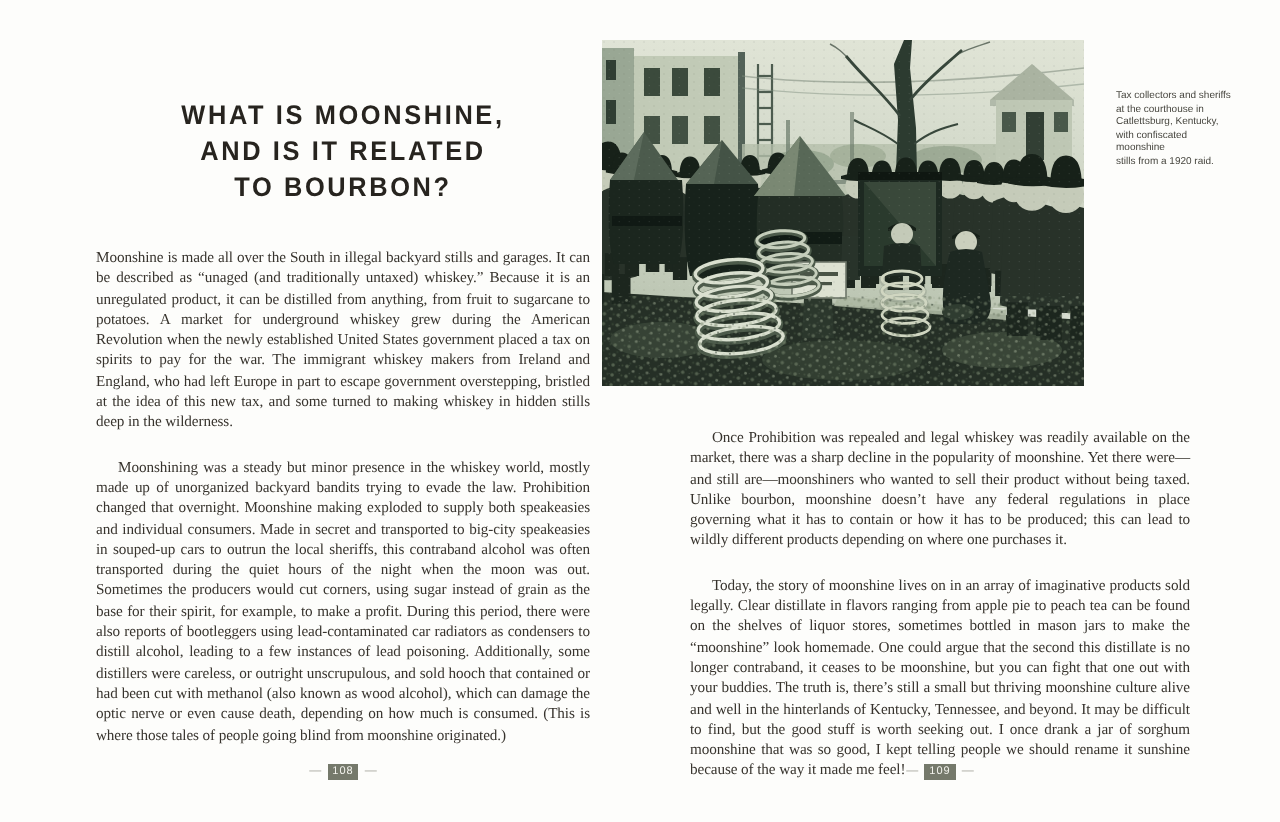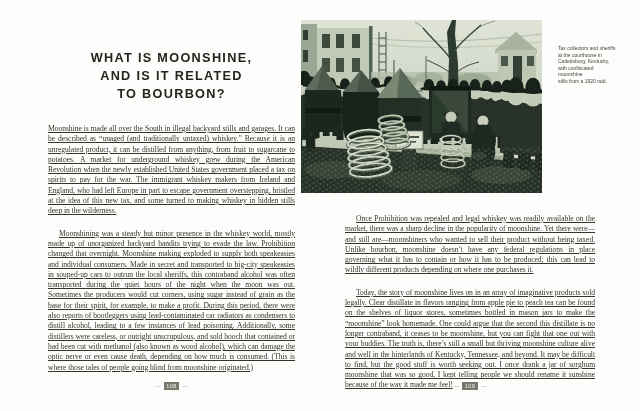--- a/index.html
+++ b/index.html
@@ -7,21 +7,21 @@
           font-family:"Liberation Serif","DejaVu Serif",serif;color:#36322d;padding-left:32px;}
   .page-title{position:absolute;left:48px;top:40px;width:247px;text-align:center;
           font-family:"Liberation Sans","DejaVu Sans",sans-serif;font-weight:bold;
           font-size:13.5px;line-height:18px;letter-spacing:1.4px;color:#27241f;
           transform:scaleX(.94);transform-origin:50% 0;}
   .title-line{display:block;white-space:nowrap;}
   .body-block{position:absolute;text-align:justify;font-size:7.6px;line-height:10.3px;
           letter-spacing:-0.05px;color:#37332d;}
   .body-left{left:48px;top:124px;width:247px;}
   .body-right{left:345px;top:202px;width:250px;}
-  .body-block p{margin:0;text-decoration:underline;}
+  .body-block p{margin:0;}
   .body-block p.indented{text-indent:11px;margin-top:12px;}
   .photo-frame{position:absolute;left:301px;top:20px;width:241px;height:173px;background:#dfe4d8;}
   .photo-frame svg{display:block;}
   .photo-caption{position:absolute;left:558px;top:45px;width:60px;
           font-family:"Liberation Sans","DejaVu Sans",sans-serif;font-size:5px;
           line-height:6.6px;color:#47463f;}
   .caption-line{display:block;}
   .folio{position:absolute;top:381px;height:10px;display:flex;align-items:center;
           justify-content:center;gap:3px;font-family:"Liberation Sans","DejaVu Sans",sans-serif;}
   .folio-left{left:48px;width:247px;}

